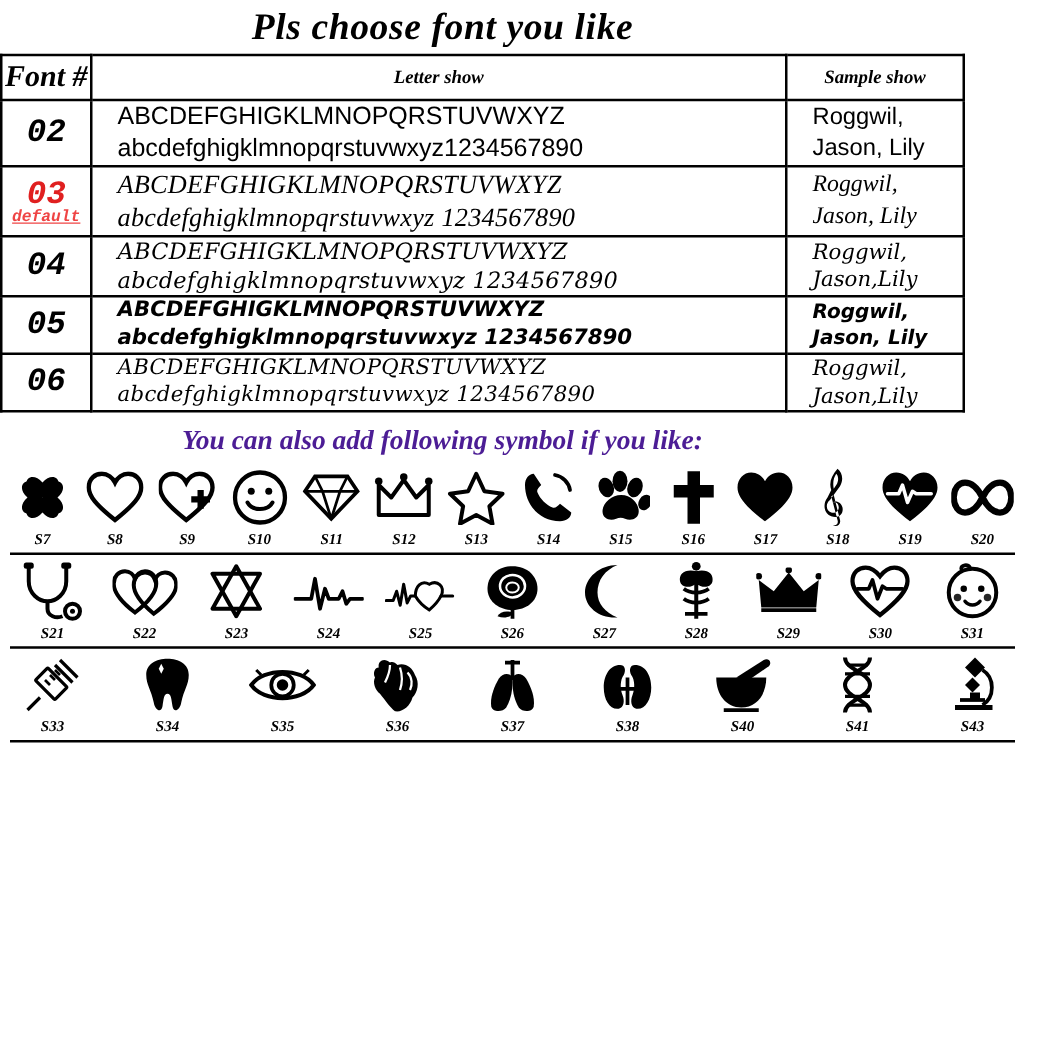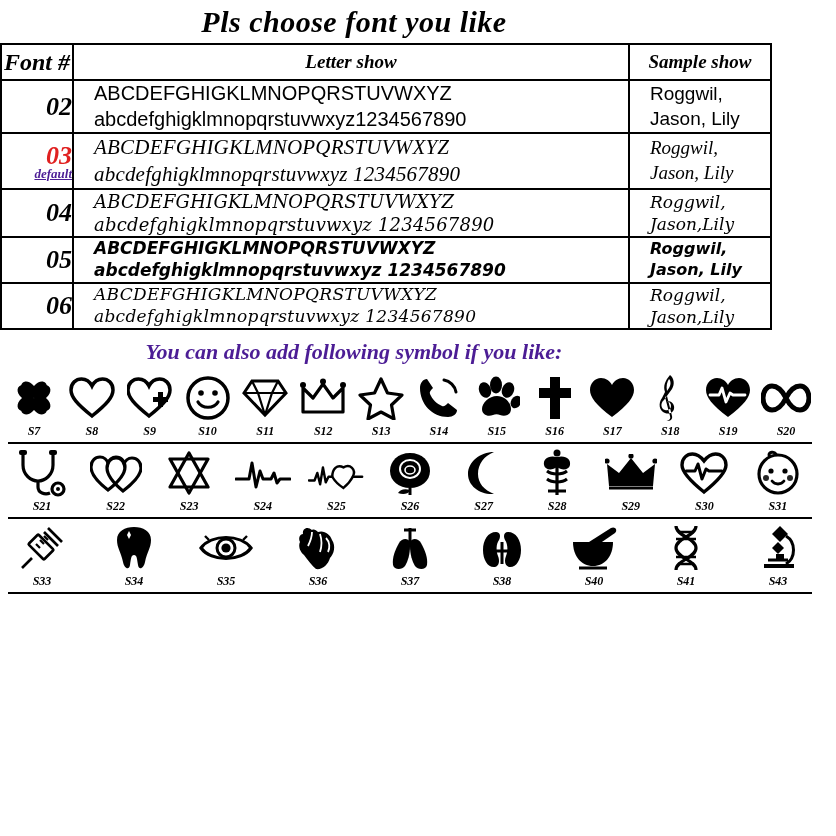--- a/index.html
+++ b/index.html
@@ -43,40 +43,41 @@
     vertical-align: middle;
   }
   .col-num   { width: 72px; }
   .col-show  { width: 556px; }
   .col-samp  { width: 142px; }
 
   .hdr {
     text-align: center;
     font-style: italic;
     font-weight: 700;
-    font-size: 19px;
+    font-size: 15px;
     height: 34px;
     line-height: 34px;
   }
   .hdr-num { font-size: 24px; }
 
   .numcell {
-    text-align: right;
+    text-align: center;
     font-style: italic;
     font-weight: 700;
     font-size: 26px;
     line-height: 1.05;
+    font-family: Liberation Mono, monospace;
   }
   .numcell .default {
     display: block;
     font-size: 13px;
     font-weight: 700;
     font-style: italic;
     text-decoration: underline;
-    color: #4c1d95;
+    color: #ef4444;
     margin-top: -2px;
   }
   .numcell.red { color: #e02020; }
 
   .lettercell {
     padding: 5px 10px 6px 14px;
     line-height: 1.28;
     text-align: left;
   }
   .samplecell {

